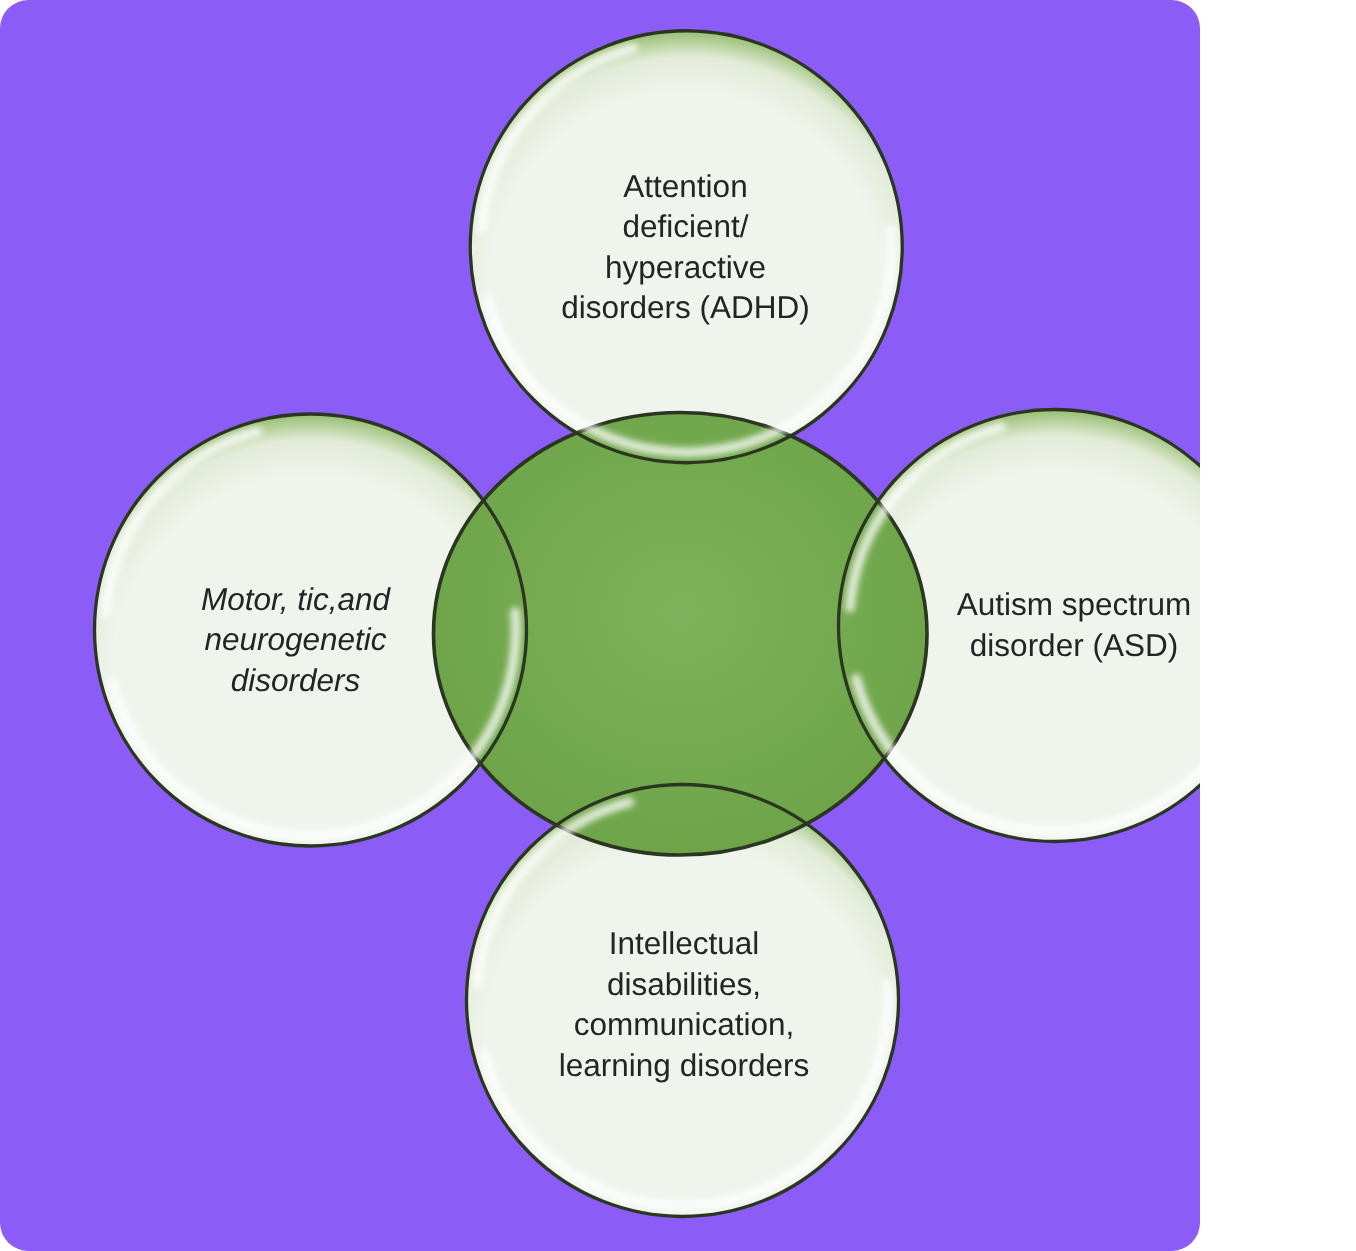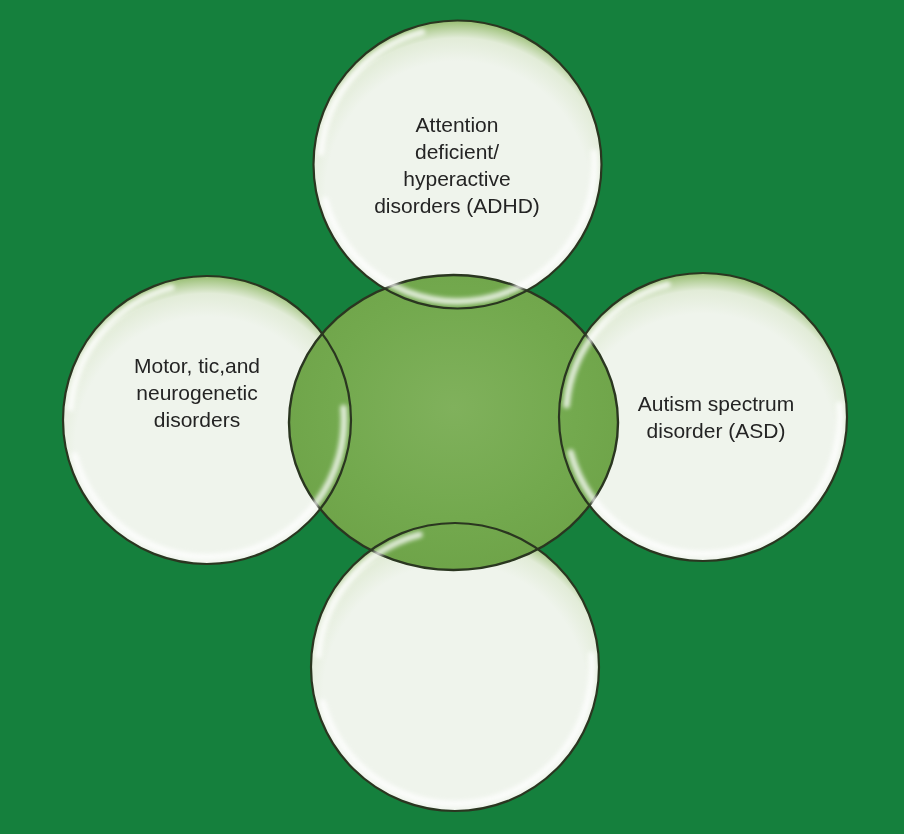--- a/index.html
+++ b/index.html
@@ -3,43 +3,44 @@
 <meta charset="utf-8">
 <style>
   :root{
     --outline:#2a3620;
     --sat-text:#242424;
     --center-text:#eaf2de;
   }
   html,body{margin:0;padding:0;background:#ffffff;}
   .stage{
     position:relative;
-    width:904px;height:834px;
-    background:#15803d;
+    width:800px;height:834px;
+    background:#8b5cf6;
     font-family:"Liberation Sans", sans-serif;
     overflow:hidden;
+    border-radius:19px;
   }
   .stage svg{position:absolute;left:0;top:0;}
   .node-label{
     position:absolute;
     transform:translate(-50%,-50%);
     text-align:center;
     white-space:pre-line;
     font-size:21px;
     line-height:27px;
     color:var(--sat-text);
     width:260px;
     pointer-events:none;
   }
   .node-label.center{
     color:var(--center-text);
     width:280px;
   }
   .pos-top{left:457px;top:165px;}
-  .pos-left{left:197px;top:392px;}
+  .pos-left{left:197px;top:427px;font-style:italic;}
   .pos-right{left:716px;top:417px;}
   .pos-bottom{left:456px;top:670px;}
   .pos-center{left:454px;top:423px;}
 </style>
 </head>
 <body>
 
 <div class="stage">
 
   <svg width="904" height="834" viewBox="0 0 904 834">
@@ -94,15 +95,19 @@
 hyperactive
 disorders (ADHD)</div>
 
   <div class="node-label pos-left">Motor, tic,and
 neurogenetic
 disorders</div>
 
   <div class="node-label pos-right">Autism spectrum
 disorder (ASD)</div>
 
+  <div class="node-label pos-bottom">Intellectual
+disabilities,
+communication,
+learning disorders</div>
 
 
 </div>
 
 </body></html>

